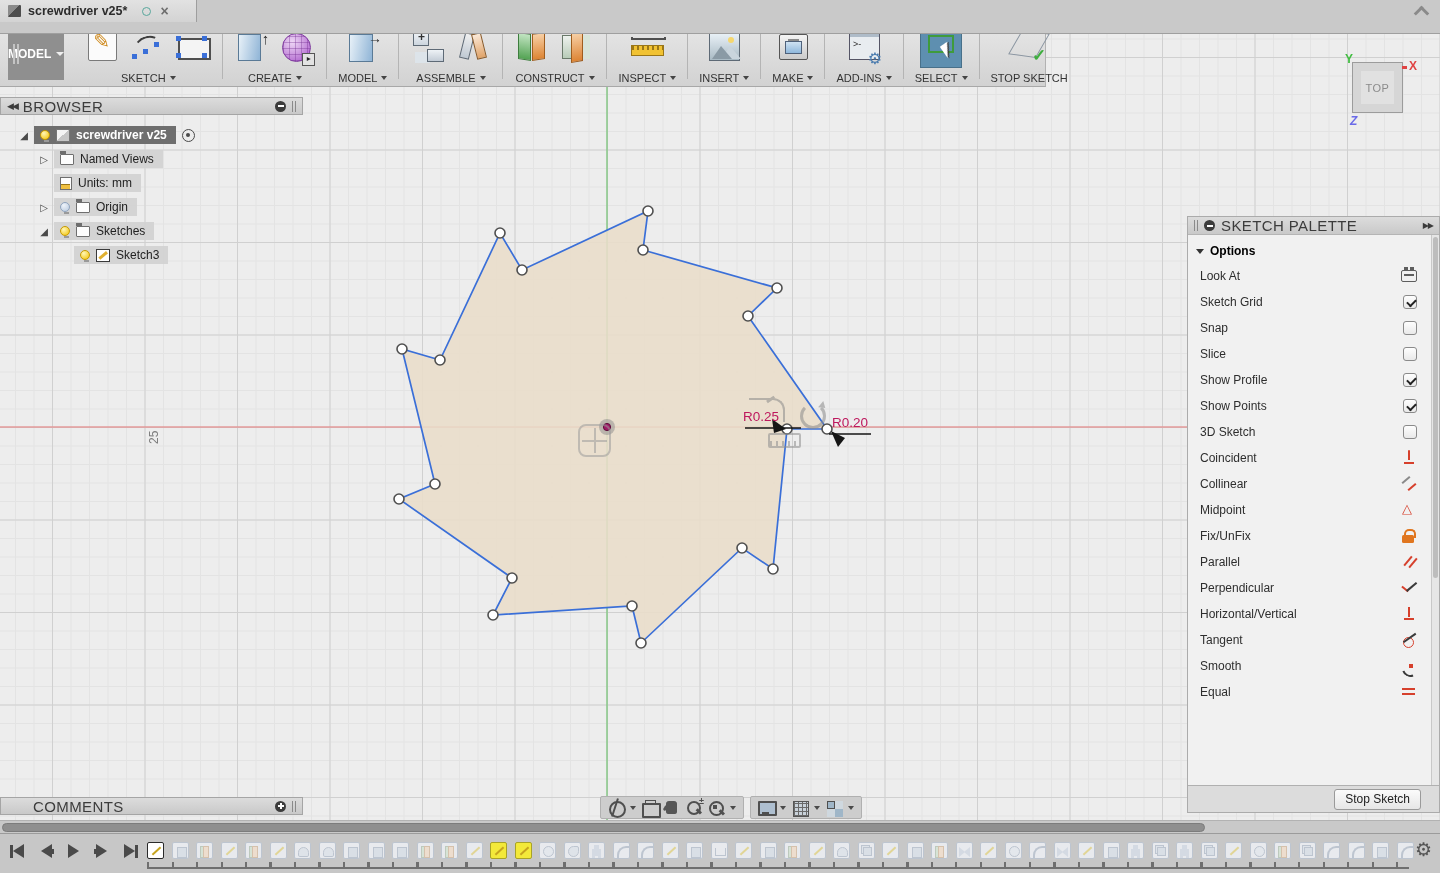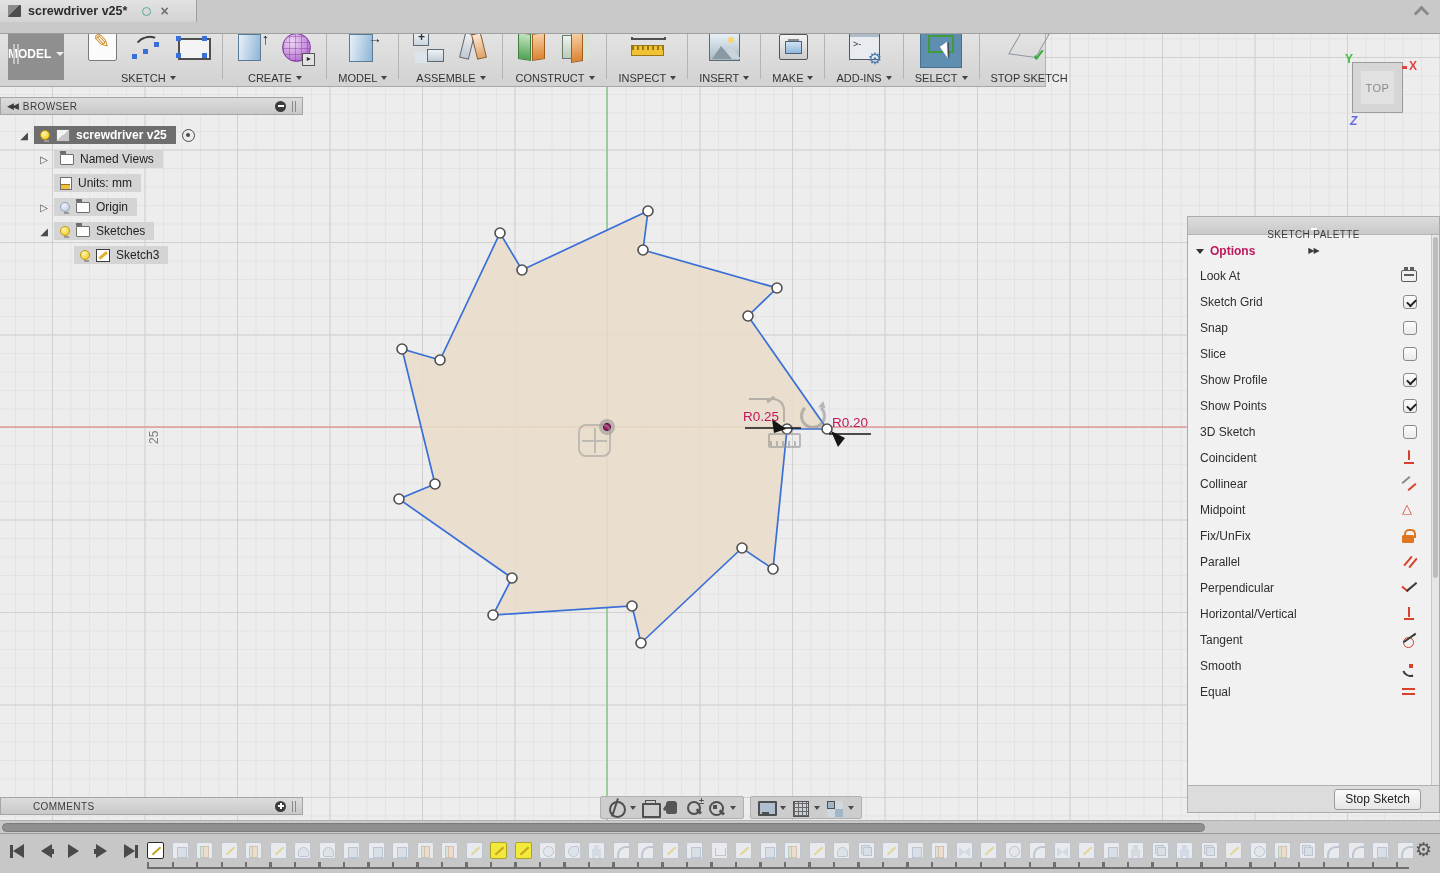--- a/index.html
+++ b/index.html
@@ -98,21 +98,21 @@
   .addins-scripts-icon::after { content:"⚙"; position:absolute; right:0; bottom:-2px; font-size:16px; color:#4a7bae; }
   .select-icon { width:42px; height:42px; background:#5e8fb0; border:1px solid #48708a; }
   .select-icon::before { content:""; position:absolute; left:7px; top:8px; width:22px; height:14px; border:2px solid #3f9b3c; }
   .select-icon::after { content:""; position:absolute; right:9px; top:16px; border-top:14px solid #fff; border-right:9px solid transparent; transform:rotate(-35deg); filter:drop-shadow(1px 1px 0 #333); }
   .stop-sketch-icon::before { content:""; position:absolute; left:4px; top:3px; width:26px; height:24px; background:#e4e9ee repeating-linear-gradient(0deg,#9aa5b1 0 1.5px,transparent 1.5px 6px),#e4e9ee repeating-linear-gradient(90deg,#9aa5b1 0 1.5px,transparent 1.5px 6px); border:1px solid #8a95a1; transform:rotate(8deg) skewX(-22deg); }
   .stop-sketch-icon::after { content:"✓"; position:absolute; right:1px; bottom:0; font-size:17px; font-weight:bold; color:#3fae3f; }
 
   
   .browser { position:absolute; left:0; top:97px; width:310px; z-index:12; }
   .panel-header { height:18px; background:linear-gradient(#dcdcdc,#c9c9c9); border:1px solid #a5a5a5; display:flex; align-items:center; gap:6px; padding:0 6px; }
-  .panel-header .ph-title { font-size:10px; color:#3c3c3c; letter-spacing:.4px; flex:1; }
+  .panel-header .ph-title { font-size:15px; color:#3c3c3c; letter-spacing:.4px; flex:1; }
   .browser .panel-header { width:303px; }
   .ph-arrows { font-size:9px; color:#3c3c3c; letter-spacing:-2px; }
   .circle-minus { width:11px; height:11px; border-radius:50%; background:#3c3c3c; position:relative; }
   .circle-minus::after { content:""; position:absolute; left:2.5px; top:4.5px; width:6px; height:2px; background:#fff; }
   .circle-plus { width:11px; height:11px; border-radius:50%; background:#3c3c3c; position:relative; }
   .circle-plus::before { content:""; position:absolute; left:2.5px; top:4.5px; width:6px; height:2px; background:#fff; }
   .circle-plus::after { content:""; position:absolute; left:4.5px; top:2.5px; width:2px; height:6px; background:#fff; }
   .grip { width:4px; height:11px; border-left:1.5px solid #8a8a8a; border-right:1.5px solid #8a8a8a; }
   .tree { margin-top:8px; }
   .trow { display:flex; align-items:center; height:24px; gap:4px; }
@@ -160,26 +160,26 @@
   .fit-icon::after { content:""; position:absolute; left:6px; top:6px; width:4px; height:4px; background:#4f4f4f; }
   .fit-icon i { position:absolute; left:12px; top:12px; width:6px; height:2.5px; background:#4f4f4f; transform:rotate(45deg); display:block; }
   .display-settings-icon::before { content:""; position:absolute; left:1px; top:2px; width:15px; height:11px; border:2px solid #4f4f4f; border-radius:1px; background:#aebfd0; }
   .display-settings-icon::after { content:""; position:absolute; left:5px; top:13px; width:7px; height:3px; background:#4f4f4f; }
   .grid-settings-icon::before { content:""; position:absolute; left:2px; top:2px; width:14px; height:14px; border:1px solid #555;
     background:repeating-linear-gradient(0deg,#6a6a6a 0 1px,transparent 1px 4px),repeating-linear-gradient(90deg,#6a6a6a 0 1px,transparent 1px 4px),#c9d2da; }
   .viewports-icon::before { content:""; position:absolute; left:2px; top:2px; width:6px; height:6px; background:#9fb6c8; border:1.4px solid #4f4f4f; box-shadow:8px 0 0 #cfd8df, 0 8px 0 #cfd8df, 8px 8px 0 #9fb6c8; }
 
   
   .palette { position:absolute; left:1187px; top:216px; width:253px; height:597px; background:#f1f1f1; border:1px solid #ababab; z-index:20; display:flex; flex-direction:column; }
-  .palette .panel-header { border:none; border-bottom:1px solid #b5b5b5;flex-direction:column; }
+  .palette .panel-header { border:none; border-bottom:1px solid #b5b5b5; }
   .ph-expand { font-size:8px; color:#3c3c3c; letter-spacing:-1px; }
   .palette-body { position:relative; flex:1; overflow:hidden; padding-top:4px; }
   .vscroll { position:absolute; right:0; top:0; bottom:0; width:8px; background:#e6e6e6; border-left:1px solid #c8c8c8; }
   .vscroll-thumb { position:absolute; left:1px; top:2px; width:5px; height:62%; background:#bdbdbd; border-radius:3px; }
-  .sect-header { display:flex; align-items:center; gap:6px; height:24px; padding-left:8px; font-size:12px; font-weight:bold; color:#be185d; }
+  .sect-header { display:flex; align-items:center; gap:6px; height:24px; padding-left:8px; font-size:12px; font-weight:bold; color:#000000; }
   .sect-caret { width:0; height:0; border-left:4px solid transparent; border-right:4px solid transparent; border-top:5px solid #333; }
   .prow { display:flex; align-items:center; height:26px; padding:0 22px 0 12px; }
   .prow .plabel { flex:1; font-size:12px; color:#2e2e2e; }
   .checkbox { width:14px; height:14px; border:1.5px solid #8a8a8a; border-radius:3px; background:linear-gradient(#fefefe,#e9e9e9); position:relative; }
   .checkbox.checked::after { content:""; position:absolute; left:2.5px; top:3px; width:7px; height:4px; border-left:2px solid #222; border-bottom:2px solid #222; transform:rotate(-45deg); }
   .look-at-ctl { width:16px; height:12px; border:1.6px solid #5e5e5e; border-radius:2px; position:relative; }
   .look-at-ctl::before { content:""; position:absolute; left:2px; top:-4px; width:4px; height:3px; background:#5e5e5e; box-shadow:6px 0 0 #5e5e5e; }
   .look-at-ctl::after { content:""; position:absolute; left:2px; top:3px; right:2px; height:1.6px; background:#5e5e5e; }
   .cicon { position:relative; width:16px; height:16px; }
   .coincident-icon::before { content:""; position:absolute; left:7px; top:0; width:2px; height:10px; background:#d6402c; border-radius:2px 2px 0 0; }

